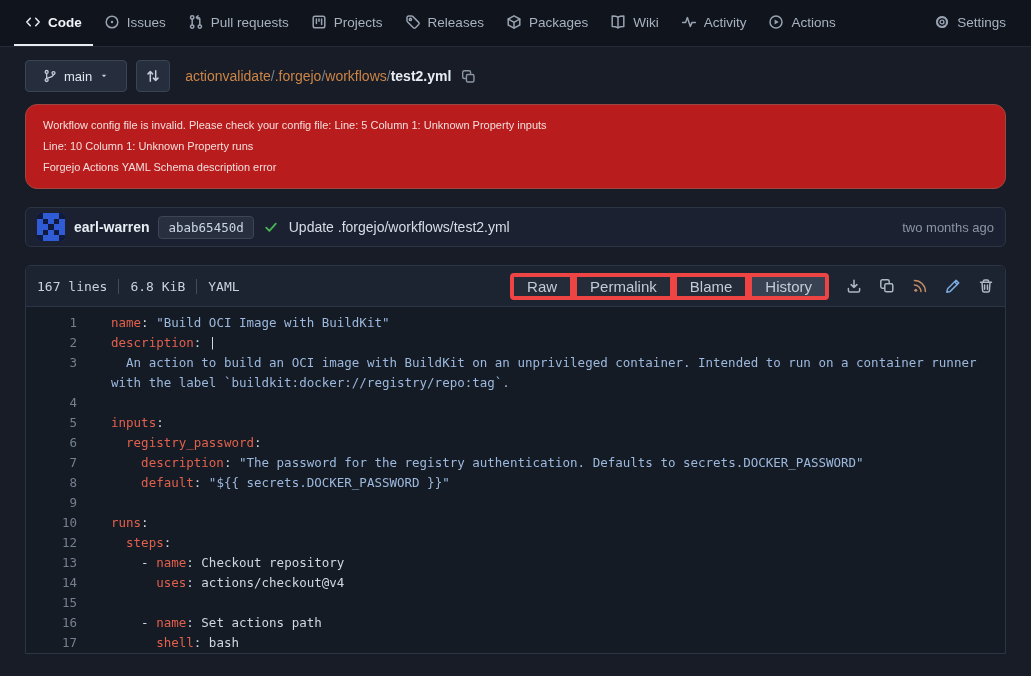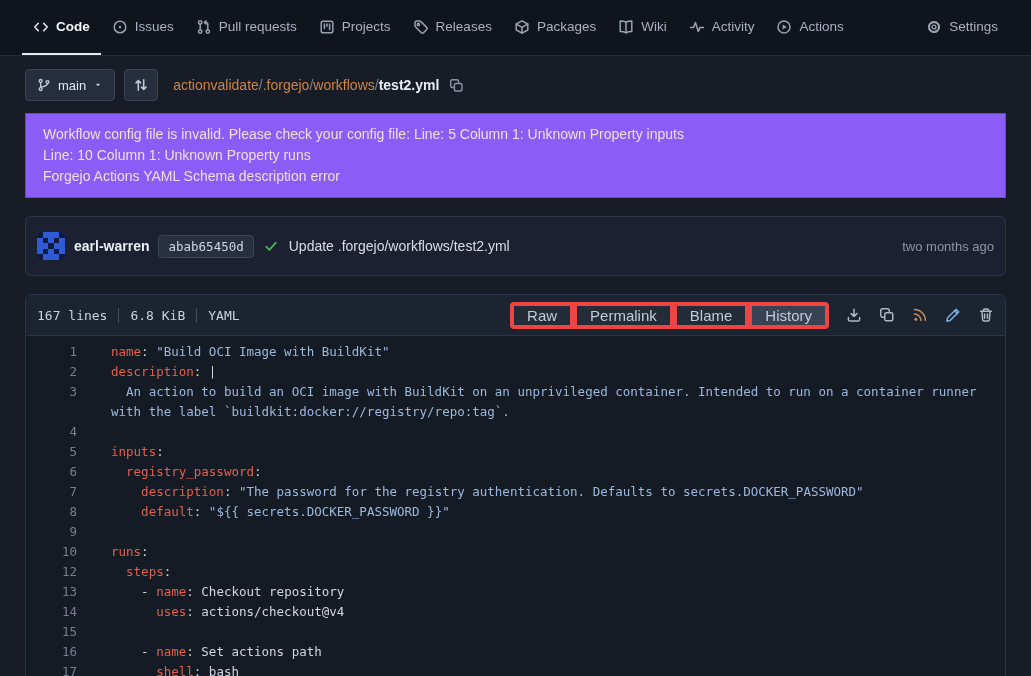--- a/index.html
+++ b/index.html
@@ -1,55 +1,55 @@
 <!DOCTYPE html>
 <html><head>
 <meta charset="utf-8">
 <style>
   *{box-sizing:border-box;margin:0;padding:0}
   html,body{width:1031px;height:676px;overflow:hidden;background:#171c26;
     font-family:"Liberation Sans",sans-serif;}
   a{text-decoration:none}
 
   
-  .topnav{height:56px;background:#10141c;display:flex;align-items:stretch;
-    padding:0 22px;border-bottom:1px solid #242b37}
+  .topnav{height:47px;background:#10141c;display:flex;align-items:stretch;
+    padding:0 14px;border-bottom:1px solid #242b37}
   .nav-left{display:flex;align-items:stretch}
   .nav-right{margin-left:auto;display:flex;align-items:stretch}
   .nav-item{display:flex;align-items:center;gap:7px;padding:0 11px;color:#a8b2c0;
     font-size:13.5px;border-bottom:2px solid transparent;cursor:pointer}
   .nav-item .icon{color:#98a2b0}
   .nav-item.active{color:#f2f5f9;font-weight:700;border-bottom-color:#e9edf2}
   .nav-item.active .icon{color:#e9edf2}
 
   .icon{display:inline-block;width:16px;height:16px;flex:none}
   .icon svg{display:block;width:100%;height:100%}
   .icon-sm{width:14px;height:14px}
   .icon-caret{width:10px;height:10px}
 
   
   .content{padding:13px 25px 0}
   .branch-row{display:flex;align-items:center;height:32px}
   .btn{background:#262e3d;border:1px solid #3b4454;border-radius:4px;color:#dfe5ee;
     display:inline-flex;align-items:center;gap:7px;font-size:13px;height:32px;
-    padding:0 11px;cursor:pointer;font-family:inherit}
+    padding:0 17px;cursor:pointer;font-family:inherit}
   .btn .icon{color:#c3ccd8}
   .compare-btn{width:34px;justify-content:center;margin-left:9px;padding:0}
   .breadcrumb{margin-left:15px;font-size:14px;display:flex;align-items:center;}
   .bc-link{color:#cc8546;cursor:pointer}
   .bc-current{color:#e8edf3;font-weight:700}
   .bc-sep{color:#79828f}
   .copy-path{color:#8b95a3;width:15px;height:15px;margin-left:10px;cursor:pointer}
 
   
-  .error-banner{margin-top:12px;background:#8b5cf6;border:1px solid #9c4742;
-    border-radius:0;padding:10px 17px;color:#f3dedc;font-size:14px;line-height:21px}
-
-  
-  .commit-card{margin-top:18px;height:60px;background:#1b2130;border:1px solid #2c3545;
+  .error-banner{margin-top:12px;background:#b91c1c;border:1px solid #9c4742;
+    border-radius:12px;padding:10px 17px;color:#f3dedc;font-size:11px;line-height:21px}
+
+  
+  .commit-card{margin-top:18px;height:40px;background:#1b2130;border:1px solid #2c3545;
     border-radius:6px;display:flex;align-items:center;padding:0 11px;gap:9px}
   .avatar{width:28px;height:28px;border-radius:3px;overflow:hidden;flex:none}
   .avatar svg{display:block;width:100%;height:100%}
   .commit-author{font-weight:700;font-size:14px;color:#e9eef4}
   .commit-hash{font-family:"DejaVu Sans Mono",monospace;font-size:12.5px;background:#28303f;
     border:1px solid #3d4657;border-radius:4px;padding:3px 9px;color:#ccd5e3;cursor:pointer}
   .commit-check{width:16px;height:16px;color:#46b655}
   .commit-msg{font-size:14px;color:#d7dde6;margin-left:1px;cursor:pointer}
   .commit-time{margin-left:auto;font-size:13px;color:#8b95a3}
 

